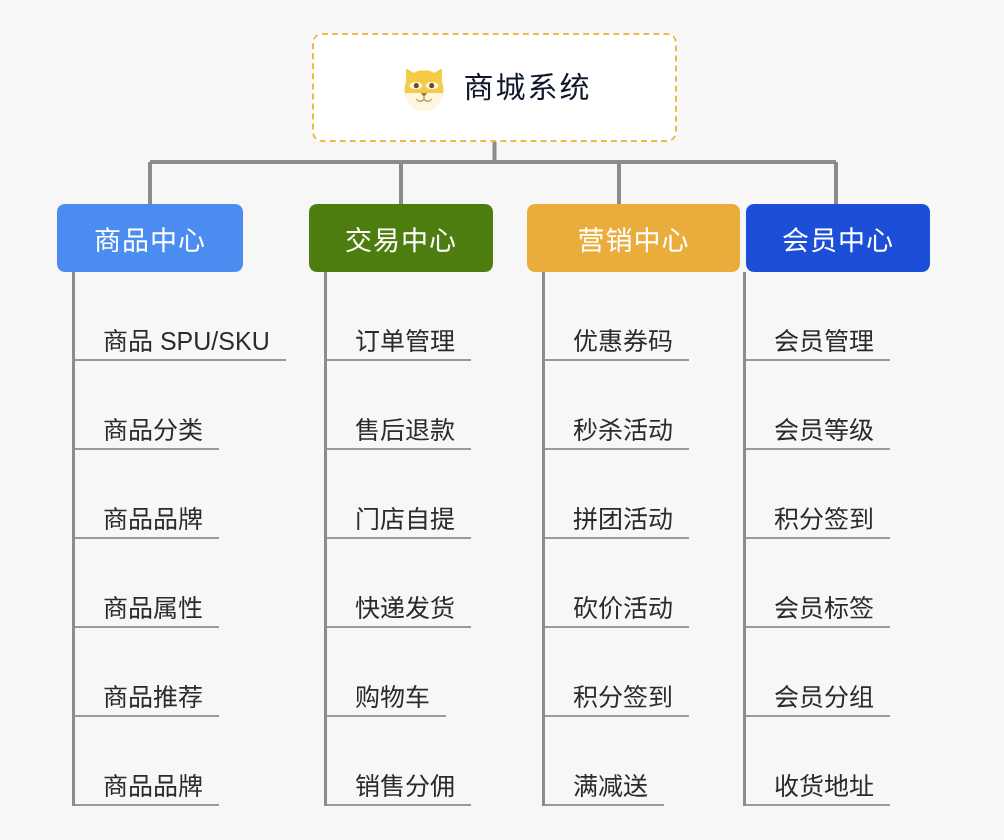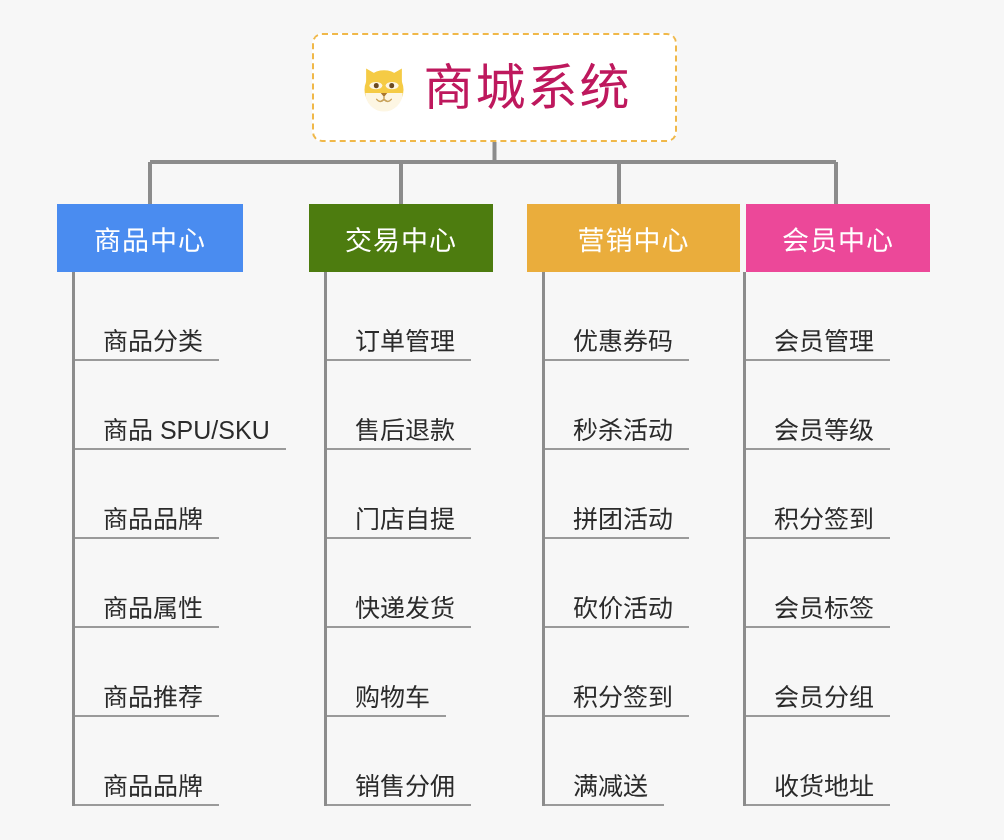--- a/index.html
+++ b/index.html
@@ -38,23 +38,23 @@
     justify-content: center;
     gap: 14px;
   }
   .root-icon {
     width: 52px;
     height: 52px;
     flex: 0 0 52px;
     display: block;
   }
   .root-title {
-    font-size: 50px;
+    font-size: 30px;
     line-height: 1;
-    color: #be185d;
+    color: #0f172a;
     letter-spacing: 2px;
     white-space: nowrap;
     font-weight: 400;
   }
 
   
   .conn-svg {
     position: absolute;
     left: 0;
     top: 0;
@@ -62,33 +62,33 @@
     height: 840px;
     pointer-events: none;
   }
 
   
   .cat-box {
     position: absolute;
     top: 204px;
     height: 68px;
     box-sizing: border-box;
-    border-radius: 0;
+    border-radius: 8px;
     display: flex;
     align-items: center;
     justify-content: center;
     color: #ffffff;
     font-size: 27px;
     letter-spacing: 1px;
     white-space: nowrap;
   }
   .cat-0 { left: 57px;  width: 186px; background: #4a8cf0; }
   .cat-1 { left: 309px; width: 184px; background: #4d7c0f; }
   .cat-2 { left: 527px; width: 213px; background: #eaad3c; }
-  .cat-3 { left: 746px; width: 184px; background: #ec4899; }
+  .cat-3 { left: 746px; width: 184px; background: #1d4ed8; }
 
   
   .leaf-col {
     position: absolute;
     top: 272px;
     width: 230px;
     border-left: 3px solid #8c8c8c;
     box-sizing: border-box;
   }
   .col-0 { left: 72px; }
@@ -169,27 +169,27 @@
     <span>交易中心</span>
   </div>
   <div class="cat-box cat-2">
     <span>营销中心</span>
   </div>
   <div class="cat-box cat-3">
     <span>会员中心</span>
   </div>
 
   <div class="leaf-col col-0">
-    <div class="leaf-item" style="--u: 144px;">
-        <span class="leaf-label">商品分类</span>
-      </div>
     <div class="leaf-item" style="--u: 211px;">
         <span class="leaf-label">商品 SPU/SKU</span>
       </div>
     <div class="leaf-item" style="--u: 144px;">
+        <span class="leaf-label">商品分类</span>
+      </div>
+    <div class="leaf-item" style="--u: 144px;">
         <span class="leaf-label">商品品牌</span>
       </div>
     <div class="leaf-item" style="--u: 144px;">
         <span class="leaf-label">商品属性</span>
       </div>
     <div class="leaf-item" style="--u: 144px;">
         <span class="leaf-label">商品推荐</span>
       </div>
     <div class="leaf-item" style="--u: 144px;">
         <span class="leaf-label">商品品牌</span>

